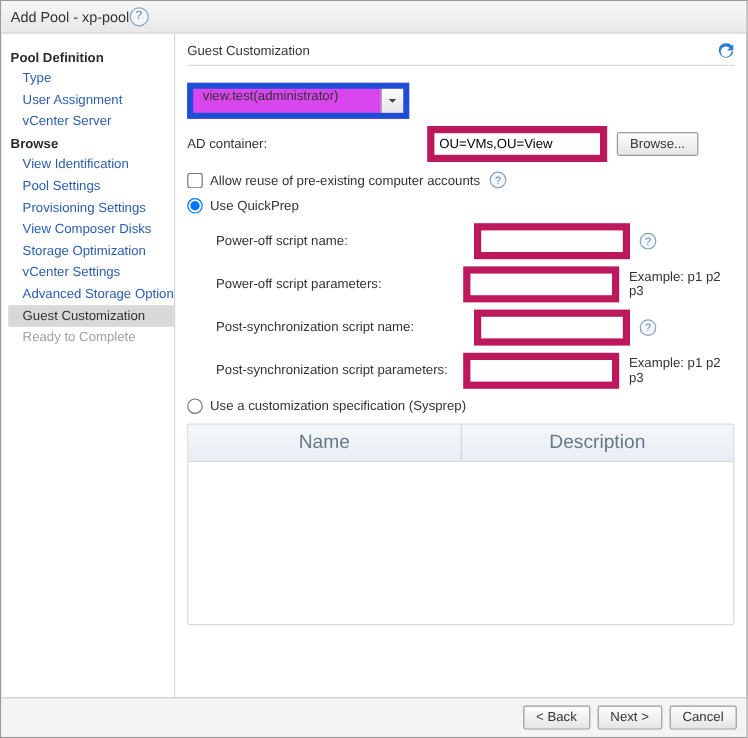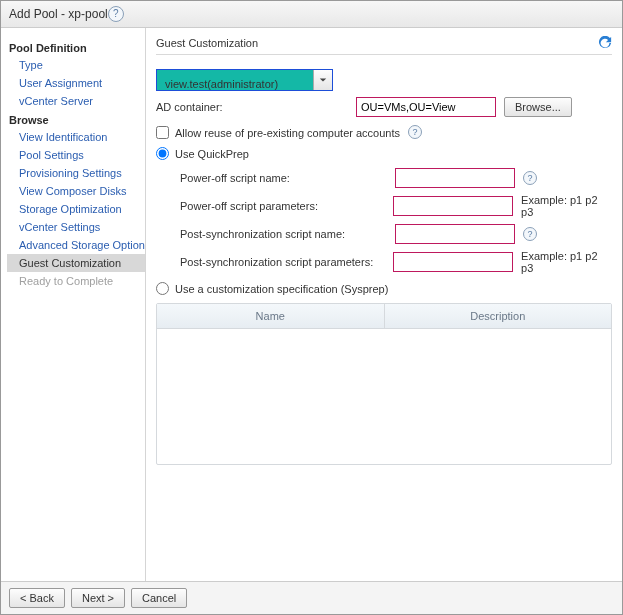--- a/index.html
+++ b/index.html
@@ -90,34 +90,34 @@
   .form-row {
     display: flex;
     align-items: center;
     margin-bottom: 6px;
   }
   .form-label {
     width: 200px;
     color: #333;
   }
   .dropdown {
-    display: inline-flex; align-items: flex-end;
-    border: 1px solid #1d4ed8; background: #14b8a6;
+    display: inline-flex; align-items: flex-start;
+    border: 5px solid #1d4ed8; background: #d946ef;
     height: 20px; font-size: 11px;
   }
   .dropdown .dd-text { padding: 0 8px; min-width: 140px; }
   .dropdown .dd-btn {
     border-left: 1px solid #aaa; width: 18px; height: 20px;
     display: flex; align-items: center; justify-content: center;
     background: linear-gradient(#fdfdfd,#e5e5e5);
     cursor: pointer;
   }
   .dd-btn svg { width: 8px; height: 8px; fill: #444; }
   input[type=text].field {
-    border: 1px solid #be185d; height: 18px; width: 130px;
+    border: 6px solid #be185d; height: 18px; width: 130px;
     padding: 0 4px; font-size: 11px;
   }
   input[type=text].field.narrow { width: 110px; }
   .btn {
     background: linear-gradient(#fdfdfd,#e5e5e5);
     border: 1px solid #999; border-radius: 2px;
     padding: 2px 10px; height: 20px; font-size: 11px;
     cursor: pointer; color: #333;
   }
   .inline-help {
@@ -137,29 +137,30 @@
     margin-top: 6px;
     border: 1px solid #d5d9dd;
     border-radius: 2px;
   }
   .table-head {
     display: flex;
     background: linear-gradient(#f4f8fb,#e7edf2);
     border-bottom: 1px solid #d5d9dd;
   }
   .table-head .th {
-    flex: 1; padding: 6px 8px; color: #6a7888; font-size: 11px;
+    flex: 1; padding: 6px 8px; color: #6a7888; font-size: 16px;
     border-right: 1px solid #d5d9dd; text-align: center;
   }
   .table-head .th:last-child { border-right: none; }
   .table-body { height: 135px; }
   .footer {
     border-top: 1px solid #ccc;
     padding: 6px 8px;
     display: flex;
+    justify-content: flex-end;
     gap: 6px;
     background: #f4f4f4;
   }
 </style>
 </head>
 <body>
 
 <div class="titlebar">
   <span>Add Pool - xp-pool</span>
   <span class="help-icon">?</span>

